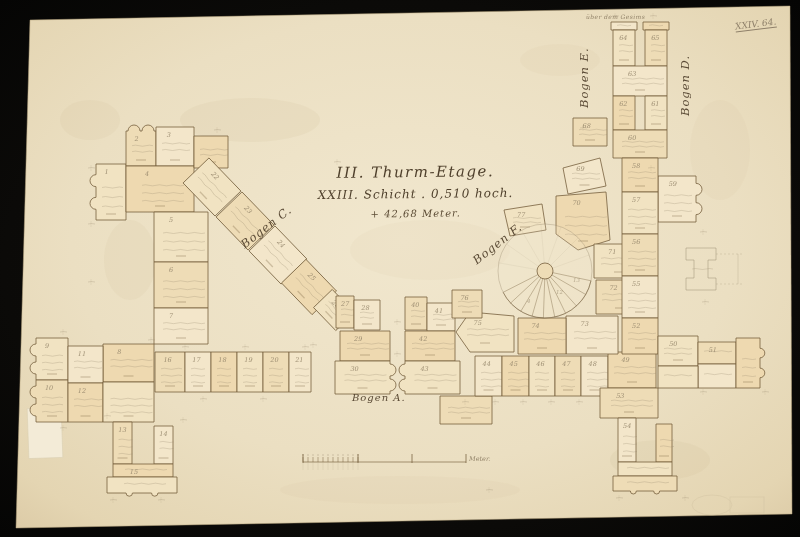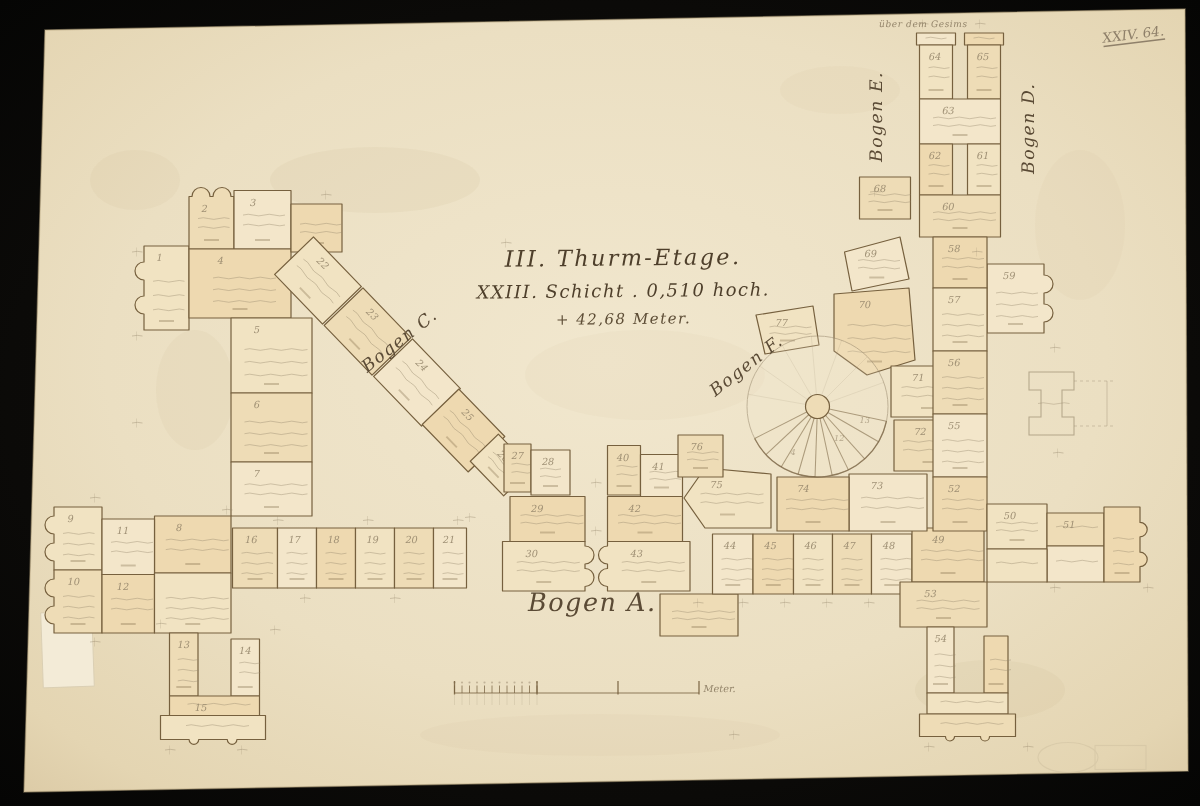--- a/index.html
+++ b/index.html
@@ -6,21 +6,21 @@
   #stage{position:relative;width:800px;height:537px;overflow:hidden;
          background:radial-gradient(ellipse at 50% 50%, #14120e 0%, #0b0a08 70%, #050504 100%);
          font-family:"DejaVu Serif", serif;}
   #plan-svg{position:absolute;left:0;top:0;}
   .txt{position:absolute;color:#55452f;white-space:nowrap;pointer-events:none;}
   .title-wrap{position:absolute;left:308px;top:163px;width:215px;text-align:center;transform:rotate(-.6deg);color:#4e3f2b;}
   .t1{font-size:15px;letter-spacing:1.5px;font-style:italic;}
   .t2{font-size:12px;letter-spacing:1px;font-style:italic;margin-top:6px;}
   .t3{font-size:10px;letter-spacing:1px;font-style:italic;margin-top:7px;color:#5d4d36;}
   .bogen{font-size:11.5px;font-style:italic;letter-spacing:1px;color:#5a4a35;}
-  .bogen-a{left:352px;top:392px;font-size:17px;}
+  .bogen-a{left:352px;top:392px;font-size:10px;}
   .bogen-c{left:238px;top:240px;transform:rotate(-38deg);transform-origin:0 0;}
   .bogen-f{left:470px;top:256px;transform:rotate(-38deg);transform-origin:0 0;}
   .bogen-e{left:577px;top:108px;transform:rotate(-90deg);transform-origin:0 0;}
   .bogen-d{left:678px;top:116px;transform:rotate(-90deg);transform-origin:0 0;}
   .top-note{left:586px;top:13px;font-size:6px;font-style:italic;color:#93846a;letter-spacing:.4px;}
   .corner-mark{left:735px;top:19px;font-size:9px;font-style:italic;color:#8f806a;
                transform:rotate(-7deg);text-decoration:underline;text-underline-offset:2px;}
   .scale-label{left:469px;top:455px;font-size:6.5px;font-style:italic;color:#93846a;}
 </style>
 </head>

